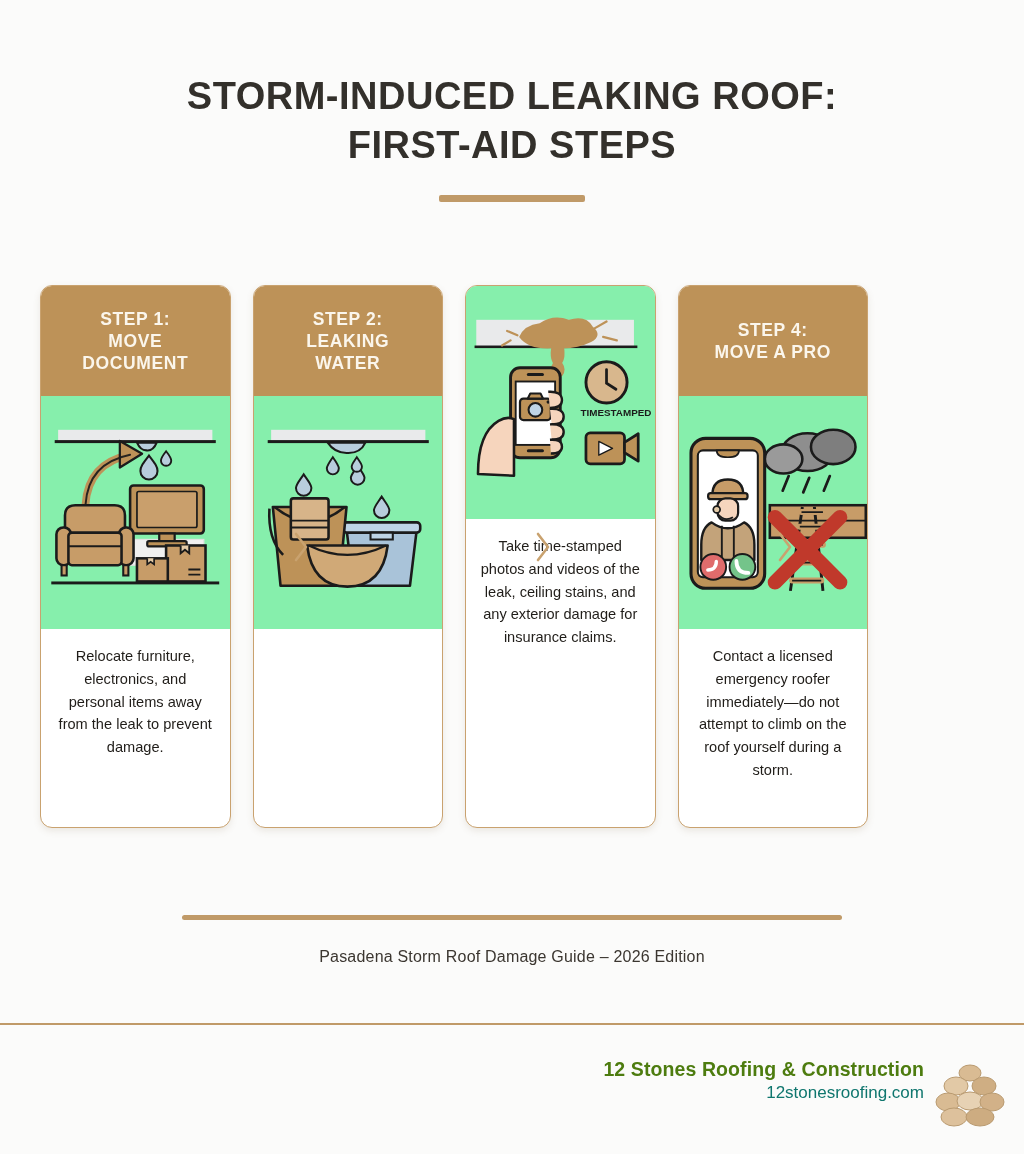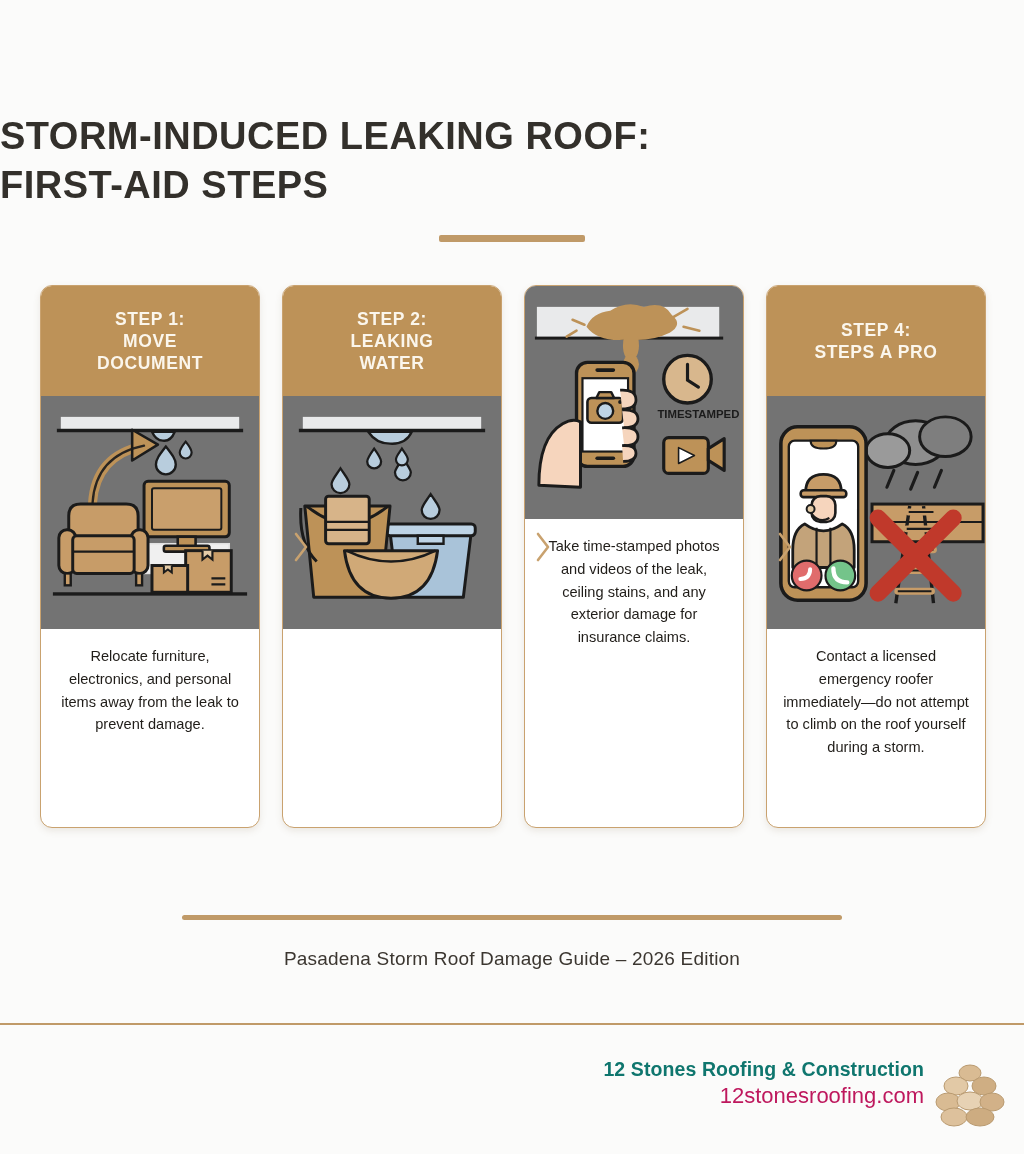--- a/index.html
+++ b/index.html
@@ -6,40 +6,40 @@
   html, body { width: 1024px; height: 1154px; }
   body {
     background: #fbfbfa;
     font-family: "Liberation Sans", sans-serif;
     color: #2e2a25;
     position: relative;
     overflow: hidden;
   }
 
   
-  .title-wrap { padding-top: 112px; text-align: left; }
+  .title-wrap { padding-top: 72px; text-align: center; }
   .title-line {
     font-size: 38px;
     font-weight: 700;
     letter-spacing: 0.5px;
     color: #33302b;
     line-height: 1.28;
     font-family: "Liberation Sans", sans-serif;
   }
   .title-rule {
     width: 146px; height: 7px; border-radius: 2px;
     background: #c09a68;
     margin: 26px auto 0;
   }
 
   
   .cards {
     position: absolute;
     top: 285px; left: 40px;
-    width: 946px; height: 543px;
+    width: 828px; height: 543px;
     display: flex;
     gap: 22px;
   }
   .card {
     position: relative;
     width: 220px;
     background: #ffffff;
     border: 1.5px solid #c9a26f;
     border-radius: 12px;
     display: flex;
@@ -58,21 +58,21 @@
     text-align: center;
     display: flex;
     flex-direction: column;
     align-items: center;
     justify-content: center;
     padding: 0 8px;
     border-radius: 10px 10px 0 0;
   }
   .card-art {
     height: 233px;
-    background: #737373;
+    background: #86efac;
     position: relative;
     overflow: hidden;
   }
   .card-art svg { display: block; width: 100%; height: 100%; }
   .card-body {
     flex: 1;
     padding: 16px 14px 16px;
     font-size: 14.6px;
     line-height: 1.56;
     text-align: center;
@@ -93,44 +93,44 @@
     position: absolute;
     top: 915px; left: 182px;
     width: 660px; height: 5px;
     background: #c09a68;
     border-radius: 3px;
   }
   .foot-caption {
     position: absolute;
     top: 948px; left: 0; width: 100%;
     text-align: center;
-    font-size: 19px;
+    font-size: 16px;
     color: #3b3630;
     letter-spacing: 0.2px;
   }
   .page-divider {
     position: absolute;
     top: 1023px; left: 0;
     width: 100%; height: 2px;
     background: #c09a68;
   }
   .brand {
     position: absolute;
     top: 1058px; right: 100px;
     text-align: right;
   }
   .brand-name {
     font-size: 19.5px;
     font-weight: 700;
+    color: #4d7c0f;
+    letter-spacing: 0.1px;
+  }
+  .brand-url {
+    font-size: 17px;
     color: #0f766e;
-    letter-spacing: 0.1px;
-  }
-  .brand-url {
-    font-size: 22px;
-    color: #be185d;
     margin-top: 2px;
   }
   .brand-logo {
     position: absolute;
     top: 1062px; right: 18px;
     width: 72px; height: 66px;
   }
   .brand-logo svg { display: block; }
 </style>
 </head>
@@ -282,21 +282,21 @@
 
   <div class="chev" style="left:738px">
     <svg width="14" height="30" viewBox="0 0 14 30">
         <path d="M2 2 L12 15 L2 28" fill="none" stroke="#c9a26f" stroke-width="2.6" stroke-linecap="round" stroke-linejoin="round"></path>
       </svg>
   </div>
 
   <div class="card">
     <div class="card-header">
       <span>STEP 4:</span>
-      <span>STEPS A PRO</span>
+      <span>MOVE A PRO</span>
     </div>
     <div class="card-art">
       <svg viewBox="0 0 220 233">
 
         <ellipse cx="150" cy="46" rx="30" ry="22" fill="#8e8e8e" stroke="#1b1b1b" stroke-width="3"></ellipse>
         <ellipse cx="180" cy="40" rx="26" ry="20" fill="#7e7e7e" stroke="#1b1b1b" stroke-width="3"></ellipse>
         <ellipse cx="122" cy="54" rx="22" ry="17" fill="#9a9a9a" stroke="#1b1b1b" stroke-width="3"></ellipse>
 
         <path d="M128 74 l-7 17 M152 76 l-7 17 M176 74 l-7 17" stroke="#1b1b1b" stroke-width="3.2" stroke-linecap="round"></path>
 

